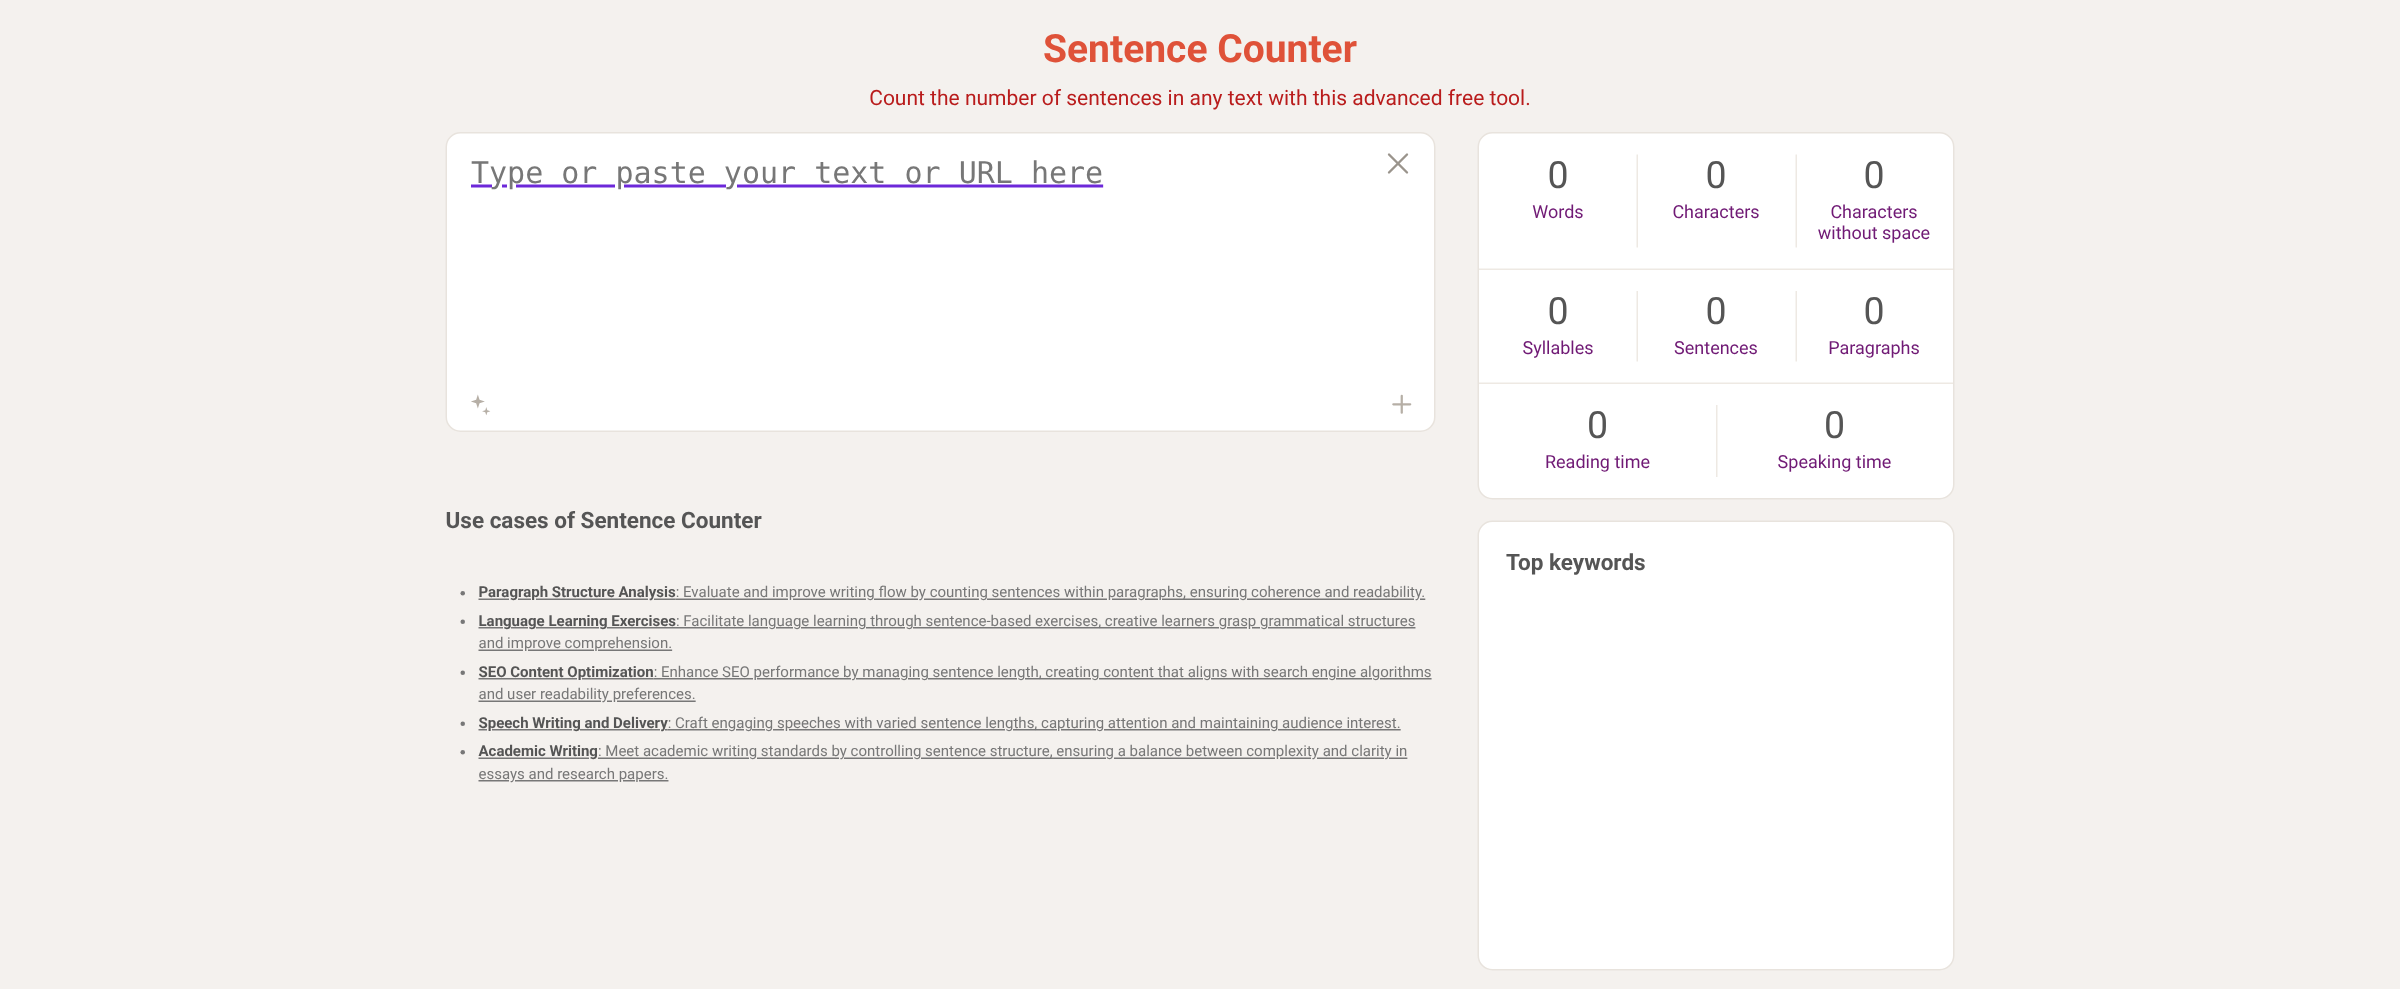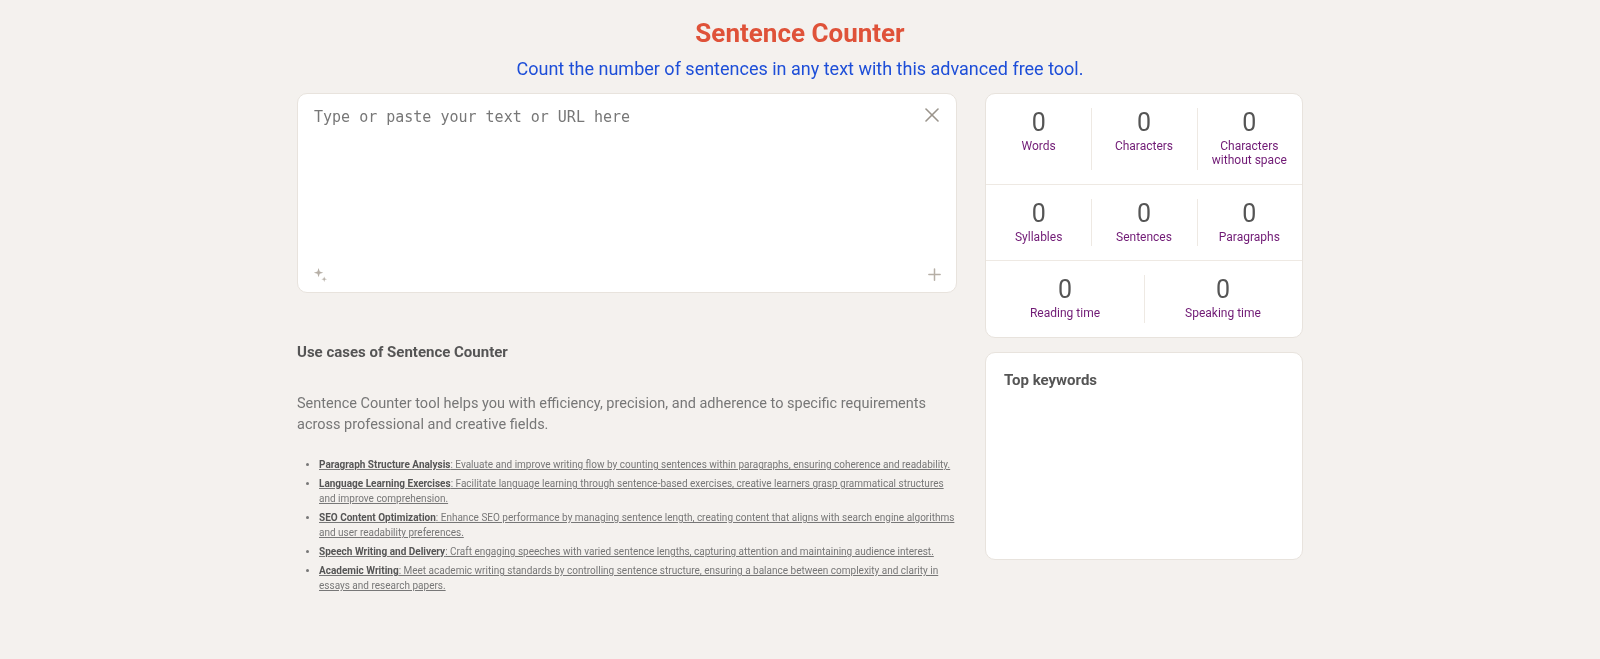--- a/index.html
+++ b/index.html
@@ -15,22 +15,22 @@
       padding-top: 18px;
       padding-bottom: 14px;
     }
     .title {
       font-size: 26px;
       font-weight: 700;
       color: #df5239;
       margin-bottom: 10px;
     }
     .subtitle {
-      font-size: 18px;
-      color: #1d4ed8;
+      font-size: 14px;
+      color: #b91c1c;
     }
     .main {
       display: flex;
       justify-content: center;
       gap: 28px;
       padding: 0 20px;
     }
     .left-col {
       width: 660px;
     }
@@ -45,23 +45,24 @@
       height: 200px;
       padding: 14px 16px;
       margin-bottom: 50px;
     }
     .textarea {
       width: 100%;
       height: 140px;
       border: none;
       outline: none;
       resize: none;
-      font-size: 15px;
-      color: #15803d;
+      font-size: 20px;
+      color: #6d28d9;
       background: transparent;
+      text-decoration: underline;
     }
     .textarea::placeholder { color: #777; }
     .clear-btn {
       position: absolute;
       top: 12px;
       right: 14px;
       width: 20px;
       height: 20px;
       border: none;
       background: none;
@@ -141,21 +142,21 @@
     .stat-label {
       font-size: 12px;
       color: #701a75;
       line-height: 1.2;
     }
     .keywords-card {
       background: #fff;
       border: 1px solid #e8e3dd;
       border-radius: 10px;
       padding: 18px 18px 24px;
-      height: 208px;
+      height: 300px;
     }
     .keywords-title {
       font-size: 15px;
       font-weight: 700;
       color: #555;
       margin-bottom: 80px;
     }
     .keywords-empty {
       font-size: 12.5px;
       color: #999;
@@ -195,21 +196,20 @@
           <svg width="15" height="15" viewBox="0 0 16 16" fill="none" stroke="currentColor" stroke-width="1.6" stroke-linecap="round">
               <line x1="8" y1="2" x2="8" y2="14"></line>
               <line x1="2" y1="8" x2="14" y2="8"></line>
             </svg>
         </button>
       </div>
     </div>
 
     <div class="content-block">
       <h2 class="content-heading">Use cases of Sentence Counter</h2>
-      <p class="content-para">Sentence Counter tool helps you with efficiency, precision, and adherence to specific requirements across professional and creative fields.</p>
       <ul class="content-list">
         <li><span class="bold">Paragraph Structure Analysis</span><span>: Evaluate and improve writing flow by counting sentences within paragraphs, ensuring coherence and readability.</span></li>
         <li><span class="bold">Language Learning Exercises</span><span>: Facilitate language learning through sentence-based exercises, creative learners grasp grammatical structures and improve comprehension.</span></li>
         <li><span class="bold">SEO Content Optimization</span><span>: Enhance SEO performance by managing sentence length, creating content that aligns with search engine algorithms and user readability preferences.</span></li>
         <li><span class="bold">Speech Writing and Delivery</span><span>: Craft engaging speeches with varied sentence lengths, capturing attention and maintaining audience interest.</span></li>
         <li><span class="bold">Academic Writing</span><span>: Meet academic writing standards by controlling sentence structure, ensuring a balance between complexity and clarity in essays and research papers.</span></li>
 
       </ul>
     </div>
 

